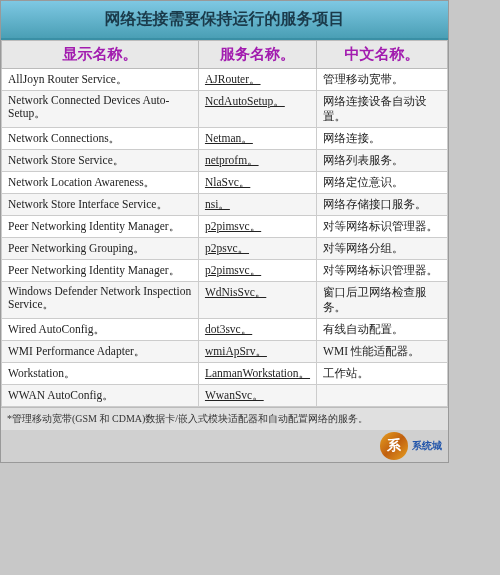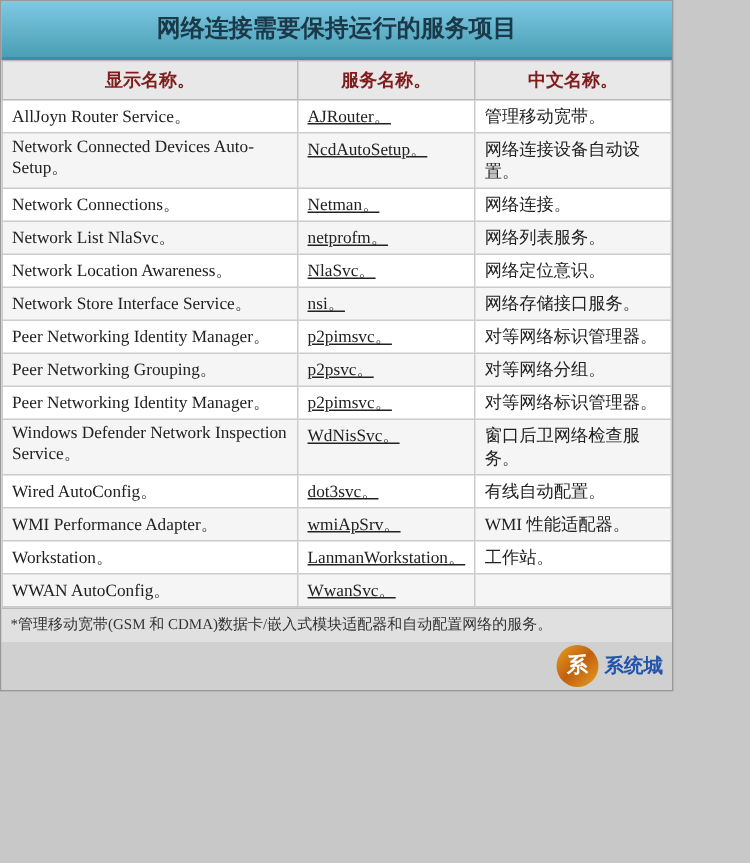--- a/index.html
+++ b/index.html
@@ -33,22 +33,22 @@
       width: 100%;
       border-collapse: collapse;
       background: #fff;
     }
     thead tr th {
       background: #e8e8e8;
       border: 1px solid #bbb;
       padding: 4px 6px;
       text-align: center;
       font-weight: bold;
-      font-size: 12px;
-      color: #7f1d1d;
+      font-size: 15px;
+      color: #a21caf;
     }
     tbody tr td {
       border: 1px solid #ccc;
       padding: 3px 6px;
       font-size: 11.5px;
       color: #222;
       vertical-align: top;
     }
     tbody tr:nth-child(odd) td {
       background: #fff;
@@ -86,21 +86,21 @@
       height: 28px;
       display: flex;
       align-items: center;
       justify-content: center;
       color: #fff;
       font-size: 14px;
       font-weight: bold;
     }
     .watermark-text {
       color: #2255aa;
-      font-size: 13px;
+      font-size: 10px;
       font-weight: bold;
       font-family: Liberation Mono, monospace;
     }
     .last-data-row {
       background: #e8e8e0 !important;
     }
   </style>
 </head>
 <body>
 
@@ -125,21 +125,21 @@
             <td class="col-display">Network Connected Devices Auto-Setup。</td>
             <td class="col-service"><u style="text-decoration: underline;">NcdAutoSetup。</u></td>
             <td class="col-chinese">网络连接设备自动设置。</td>
           </tr>
           <tr>
             <td class="col-display">Network Connections。</td>
             <td class="col-service"><u style="text-decoration: underline;">Netman。</u></td>
             <td class="col-chinese">网络连接。</td>
           </tr>
           <tr>
-            <td class="col-display">Network List NlaSvc。</td>
+            <td class="col-display">Network Store Service。</td>
             <td class="col-service"><u style="text-decoration: underline;">netprofm。</u></td>
             <td class="col-chinese">网络列表服务。</td>
           </tr>
           <tr>
             <td class="col-display">Network Location Awareness。</td>
             <td class="col-service"><u style="text-decoration: underline;">NlaSvc。</u></td>
             <td class="col-chinese">网络定位意识。</td>
           </tr>
           <tr>
             <td class="col-display">Network Store Interface Service。</td>

